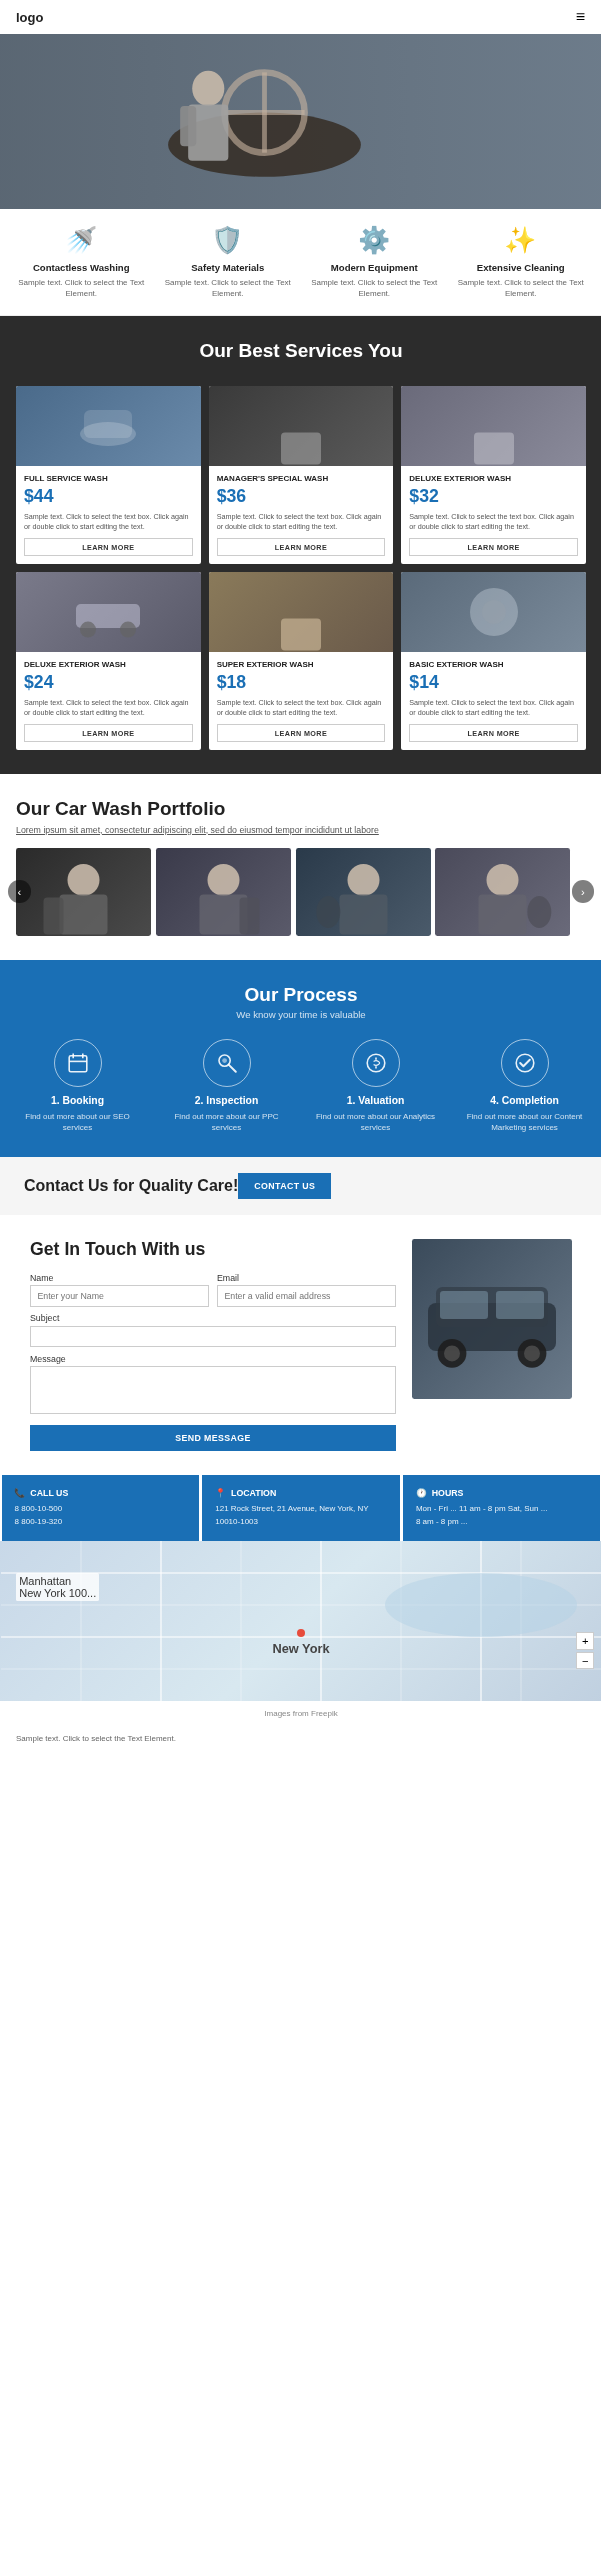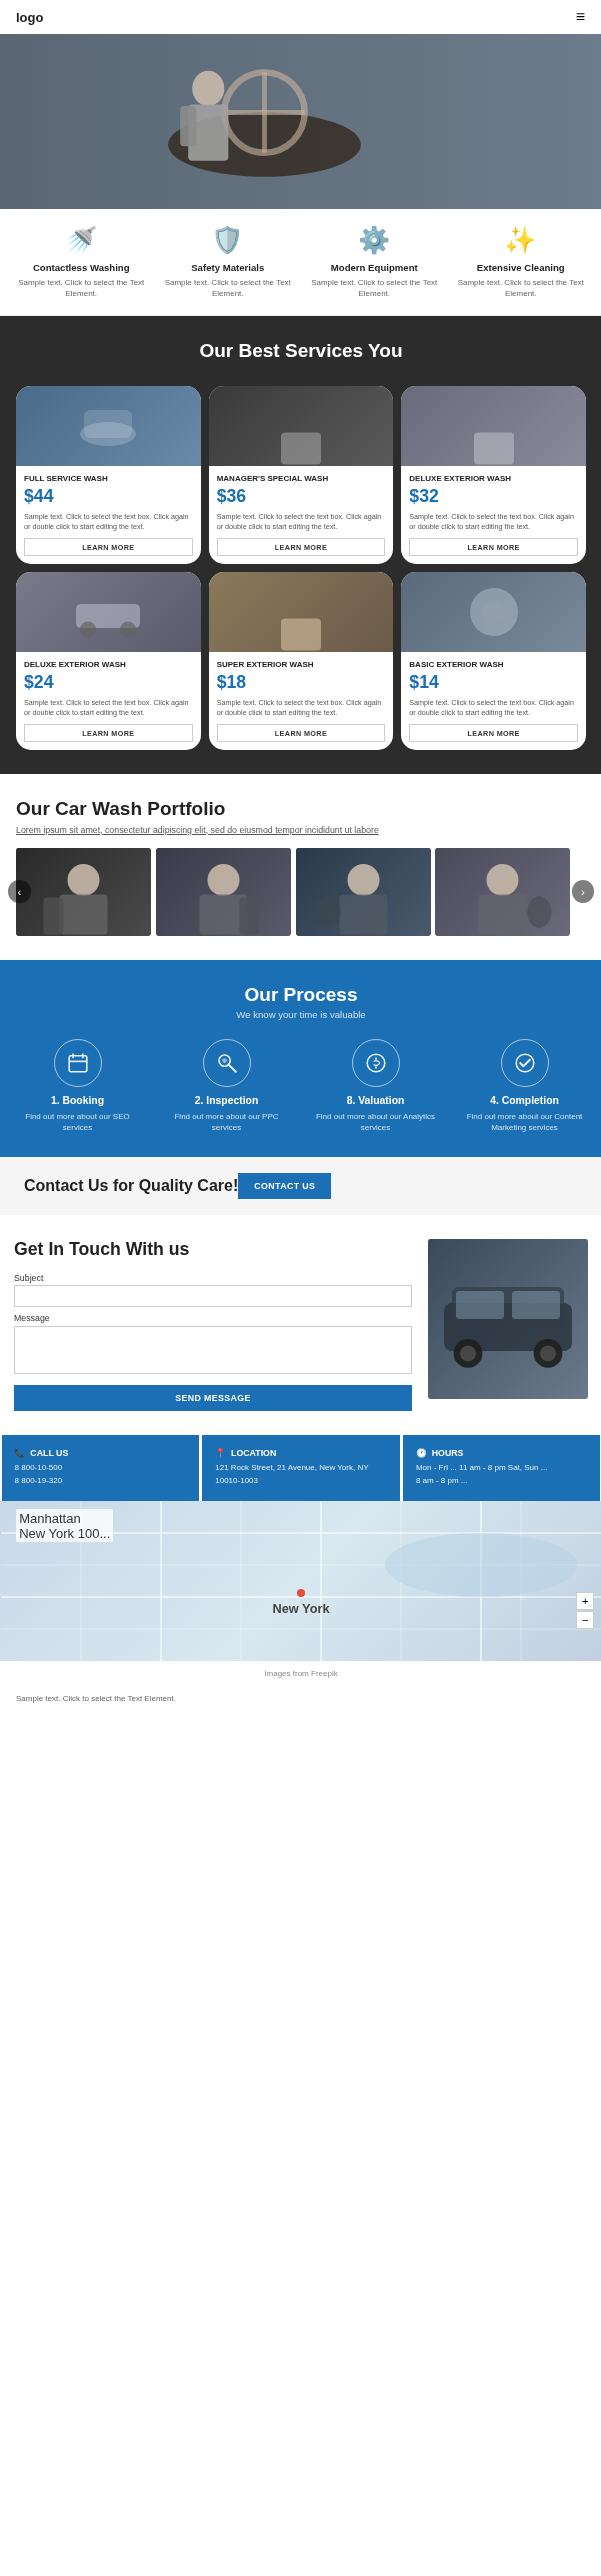--- a/index.html
+++ b/index.html
@@ -80,21 +80,21 @@
       color: #fff;
       margin-bottom: 24px;
     }
     .services-grid {
       display: grid;
       grid-template-columns: repeat(3, 1fr);
       gap: 8px;
     }
     .service-card {
       background: #fff;
-      border-radius: 15px;
+      border-radius: 2px;
       overflow: hidden;
     }
     .service-img-placeholder {
       width: 100%;
       height: 80px;
       background: #888;
       display: flex;
       align-items: center;
       justify-content: center;
     }
@@ -265,21 +265,21 @@
       padding: 8px 16px;
       font-size: 8.8px;
       font-weight: bold;
       cursor: pointer;
       letter-spacing: 0.4px;
     }
 
     
     .contact-section {
       background: #fff;
-      padding: 24px 14px;
+      padding: 24px 30px;
       display: flex;
       gap: 16px;
     }
     .contact-form {
       flex: 1;
     }
     .contact-title {
       font-size: 17.7px;
       font-weight: bold;
       color: #222;
@@ -624,21 +624,21 @@
     </div>
     <div class="process-step">
       <div class="process-icon-circle">
         <svg width="24" height="24" viewBox="0 0 30 30" fill="none">
           <circle cx="15" cy="15" r="11" stroke="rgba(255,255,255,0.9)" stroke-width="2"></circle>
           <line x1="15" y1="8" x2="15" y2="11" stroke="rgba(255,255,255,0.9)" stroke-width="2"></line>
           <line x1="15" y1="19" x2="15" y2="22" stroke="rgba(255,255,255,0.9)" stroke-width="2"></line>
           <path d="M12 13 Q15 11 18 13 Q21 15 18 17 Q15 19 12 17" stroke="rgba(255,255,255,0.9)" stroke-width="1.5" fill="none"></path>
         </svg>
       </div>
-      <div class="process-step-title">8. Valuation</div>
+      <div class="process-step-title">1. Valuation</div>
       <div class="process-step-desc">Find out more about our Analytics services</div>
     </div>
     <div class="process-step">
       <div class="process-icon-circle">
         <svg width="24" height="24" viewBox="0 0 30 30" fill="none">
           <circle cx="15" cy="15" r="11" stroke="rgba(255,255,255,0.9)" stroke-width="2"></circle>
           <path d="M9 15 L13 19 L21 11" stroke="rgba(255,255,255,0.9)" stroke-width="2.5" fill="none" stroke-linecap="round" stroke-linejoin="round"></path>
         </svg>
       </div>
       <div class="process-step-title">4. Completion</div>
@@ -648,20 +648,30 @@
 </div>
 
 <div class="contact-banner">
   <span class="contact-banner-title">Contact Us for Quality Care!</span>
   <button class="contact-btn">CONTACT US</button>
 </div>
 
 <div class="contact-section">
   <div class="contact-form">
     <h2 class="contact-title">Get In Touch With us</h2>
+    <div class="form-row">
+      <div class="form-group">
+        <label class="form-label">Name</label>
+        <input class="form-input" type="text" placeholder="Enter your Name" style="">
+      </div>
+      <div class="form-group">
+        <label class="form-label">Email</label>
+        <input class="form-input" type="email" placeholder="Enter a valid email address" style="">
+      </div>
+    </div>
     <div class="form-row">
       <div class="form-group">
         <label class="form-label">Subject</label>
         <input class="form-input" type="text" style="">
       </div>
     </div>
     <div class="form-group">
       <label class="form-label">Message</label>
       <textarea class="form-textarea" style=""></textarea>
     </div>
@@ -725,21 +735,21 @@
       <line x1="600" y1="0" x2="600" y2="200" stroke="rgba(255,255,255,0.7)" stroke-width="2"></line>
       <line x1="650" y1="0" x2="650" y2="200" stroke="rgba(255,255,255,0.5)" stroke-width="1"></line>
 
       <ellipse cx="600" cy="80" rx="120" ry="40" fill="rgba(180,210,230,0.5)"></ellipse>
 
       <text x="375" y="140" text-anchor="middle" font-size="16" font-weight="bold" fill="#444">New York</text>
 
       <circle cx="375" cy="115" r="5" fill="#e74c3c"></circle>
     </svg>
 
-    <div style="position:absolute;top:8px;left:16px;font-size:13px;color:#333;background:rgba(255,255,255,0.8);padding:1.6px 3.2px;border-radius:1.6px;">Manhattan<br>New York 100...</div>
+    <div style="position:absolute;top:32px;left:16px;font-size:11px;color:#333;background:rgba(255,255,255,0.8);padding:1.6px 3.2px;border-radius:1.6px;">Manhattan<br>New York 100...</div>
 
     <div class="map-controls">
       <button class="map-btn">+</button>
       <button class="map-btn">−</button>
     </div>
   </div>
 </div>
 
 <div class="footer-note">
   <span>Images from Freepik</span>

